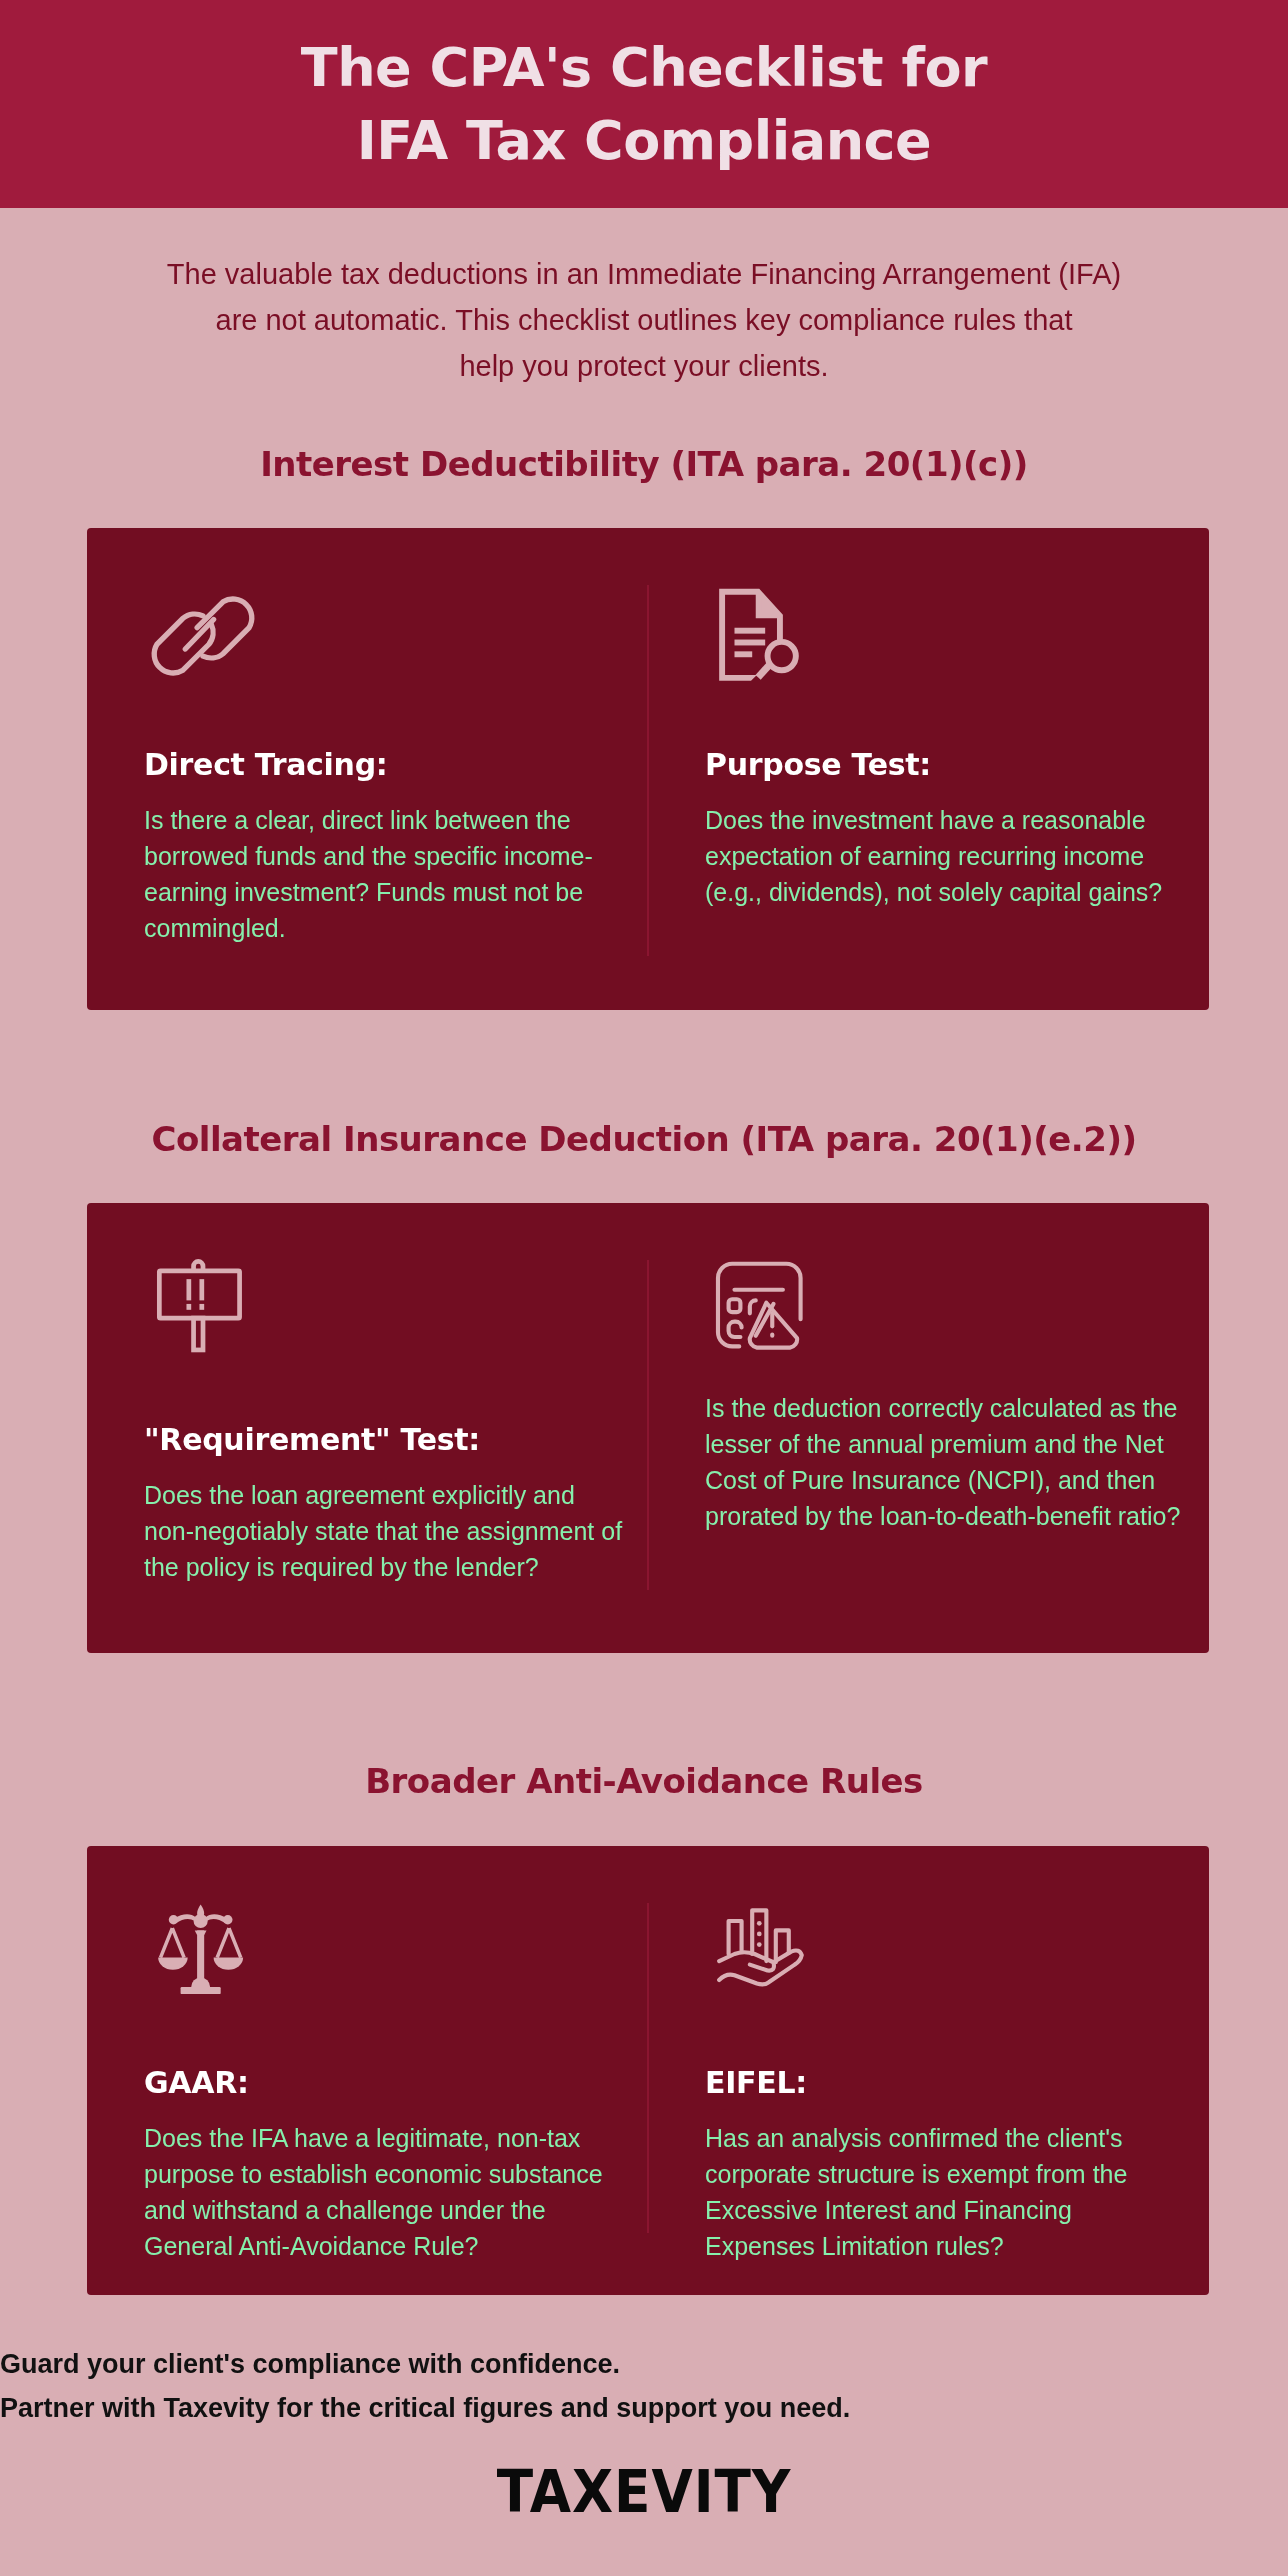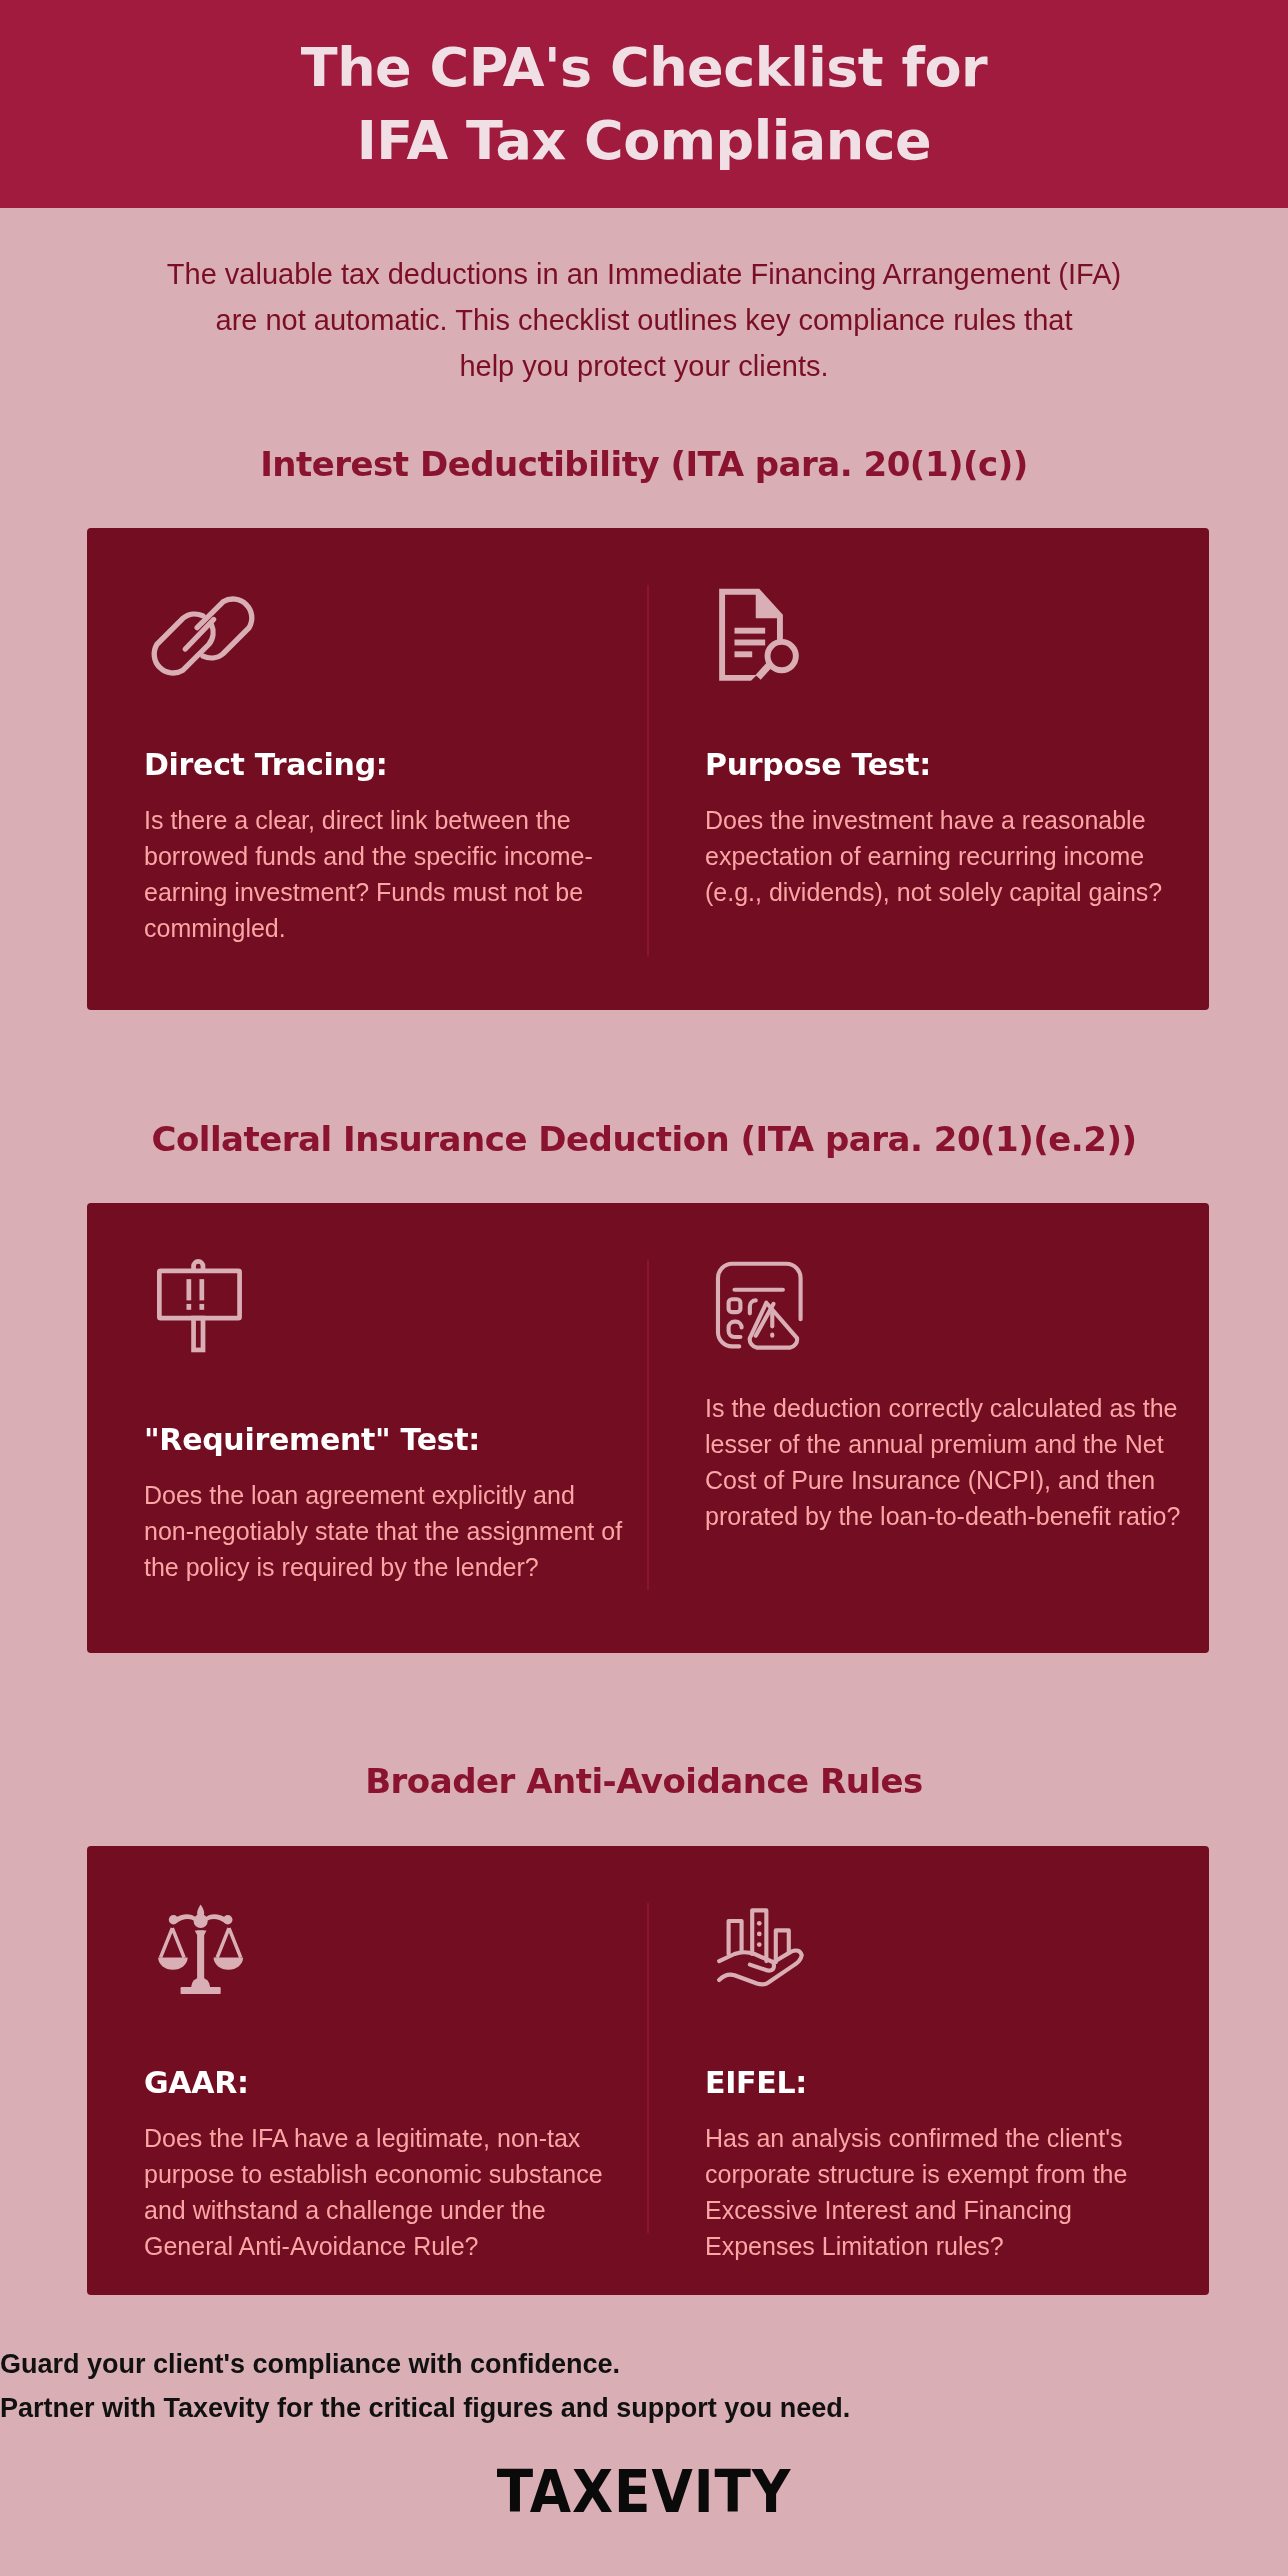--- a/index.html
+++ b/index.html
@@ -61,21 +61,21 @@
   .icon svg { width: 118px; height: 118px; display: block; }
   .item-title {
     color: #FFFFFF;
     font-family: "DejaVu Sans", sans-serif;
     font-weight: bold;
     font-size: 30px;
     margin-top: 52px;
     letter-spacing: -0.3px;
   }
   .item-body {
-    color: #fca5a5;
+    color: #86efac;
     font-family: "Liberation Sans", sans-serif;
     font-size: 25px;
     line-height: 36px;
     margin-top: 19.6px;
   }
   .cta {
     position: absolute; left: 0; width: 1288px; top: 2342px;
     text-align: left;
     color: #111111;
     font-family: "Liberation Sans", sans-serif;

